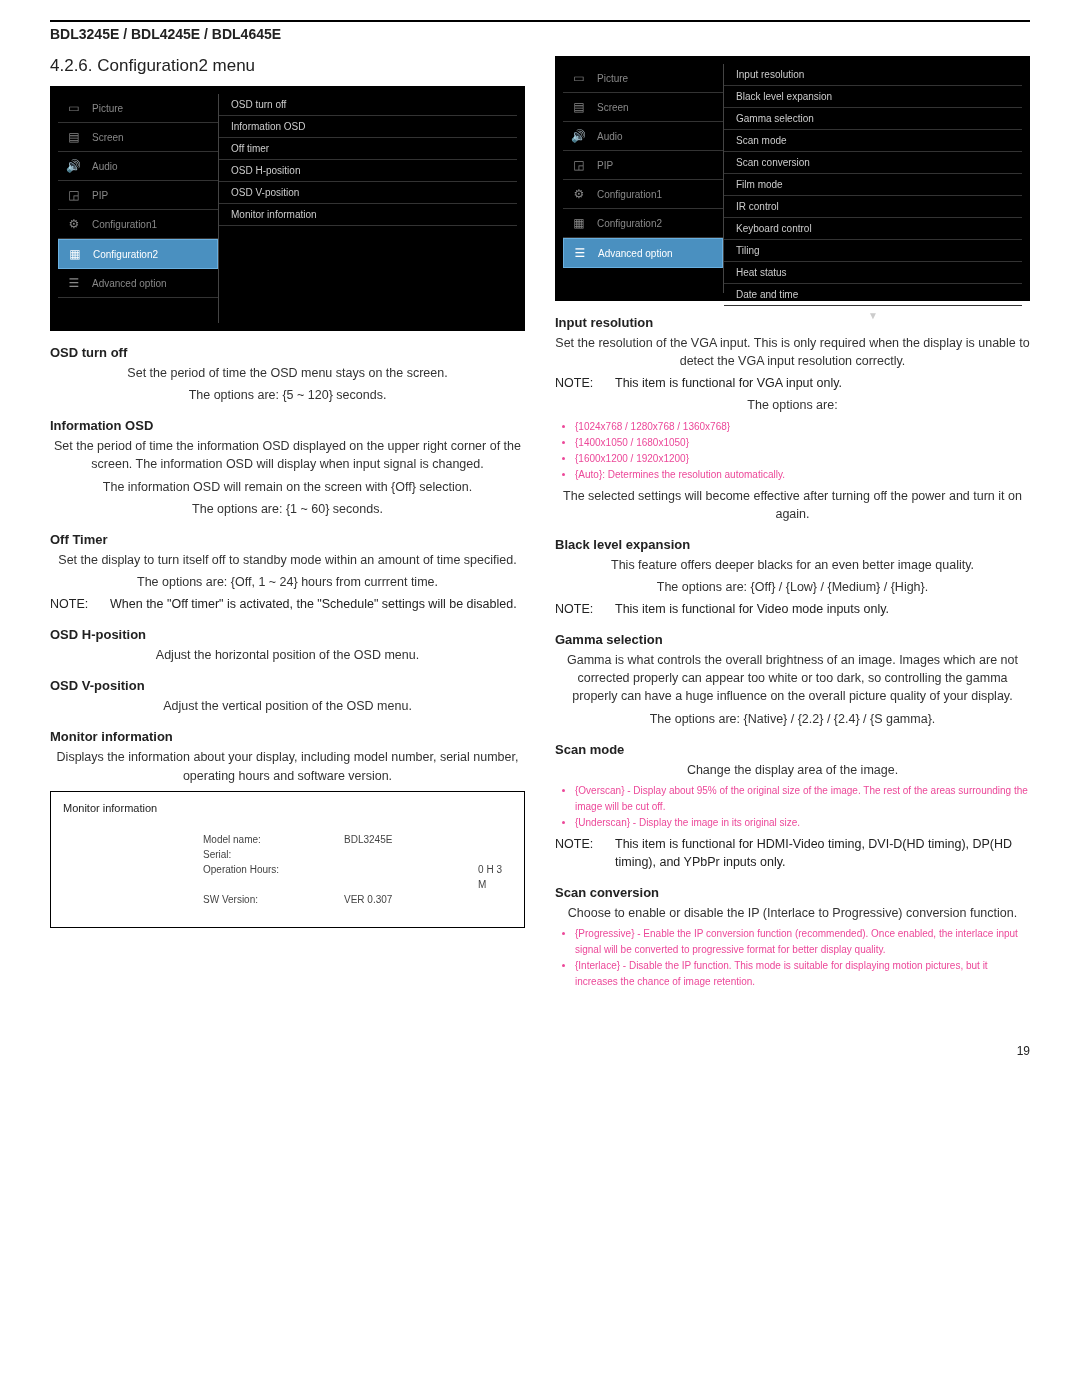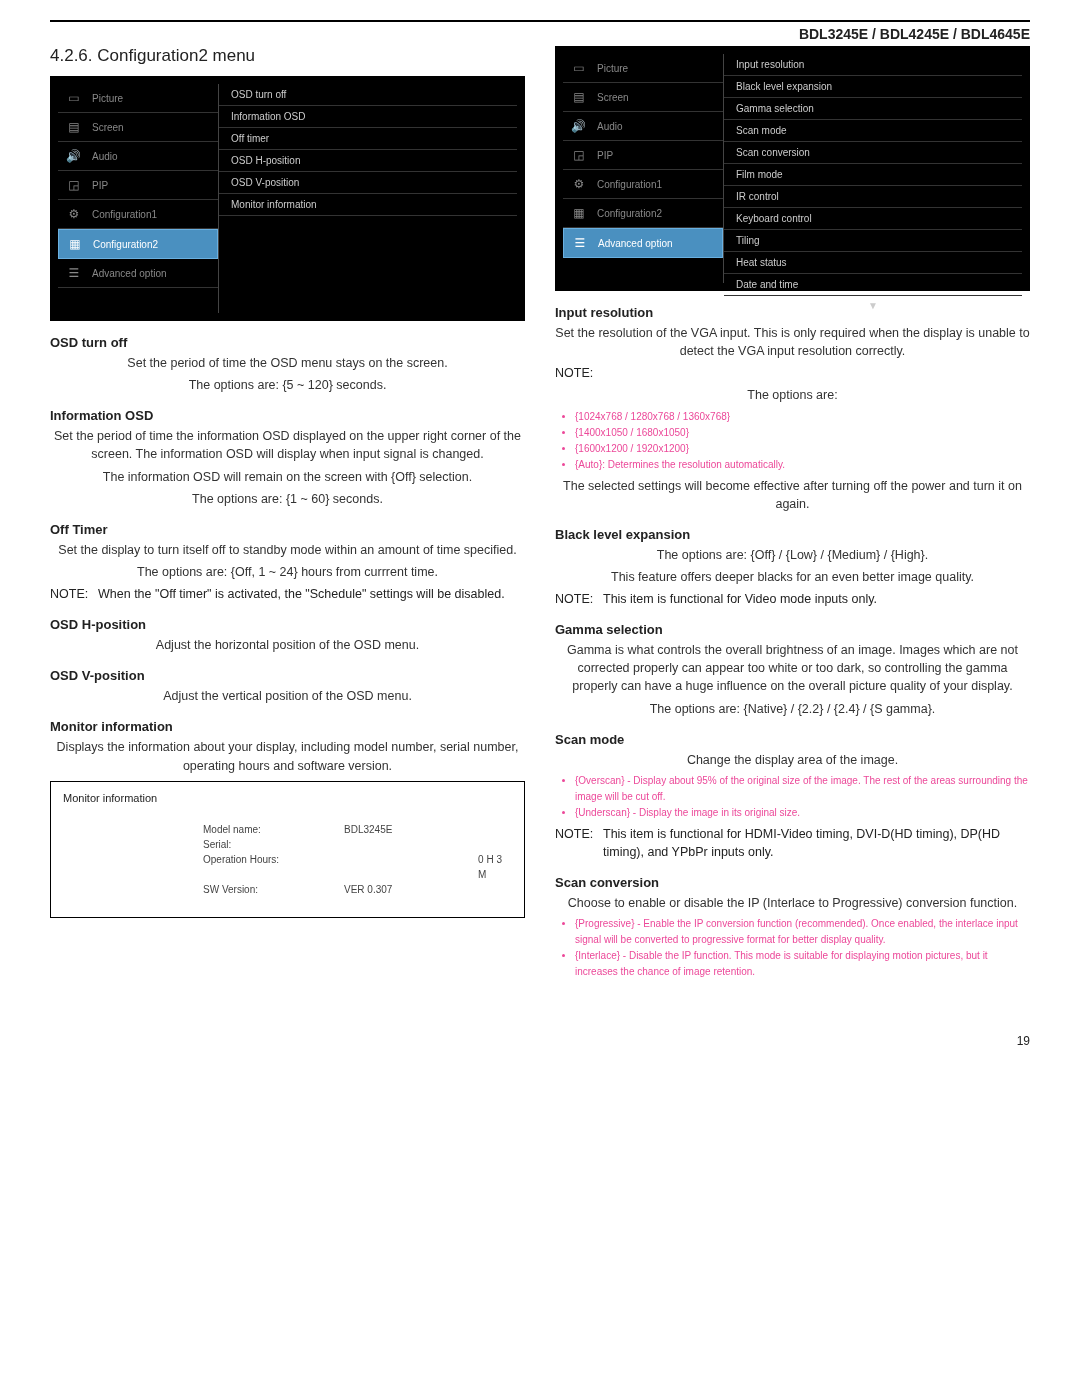--- a/index.html
+++ b/index.html
@@ -6,21 +6,21 @@
   body {
     font-family: Arial, Helvetica, sans-serif;
     font-size: 12px;
     color: #222;
     width: 1080px;
     margin: 0 auto;
     padding: 20px 50px 40px;
     background: #fff;
   }
   .top-rule { border-top: 2px solid #000; margin-bottom: 4px; }
-  .header-models { text-align: right; font-weight: bold; font-size: 14px; margin-bottom: 4px; }
+  .header-models { text-align: left; font-weight: bold; font-size: 14px; margin-bottom: 14px; }
   .two-col { display: flex; gap: 30px; }
   .col { flex: 1; }
   h2.section-title { font-size: 17px; font-weight: normal; margin-bottom: 10px; }
   .osd-panel {
     background: #000;
     padding: 8px;
     display: flex;
     gap: 0;
     height: 245px;
     margin-bottom: 14px;
@@ -62,21 +62,21 @@
   }
   .osd-arrow-down {
     text-align: center;
     color: #ccc;
     font-size: 10px;
     padding-top: 4px;
   }
   .desc-block { margin-bottom: 14px; }
   .desc-title { font-weight: bold; font-size: 13px; margin-bottom: 4px; }
   .desc-text { font-size: 12.5px; line-height: 1.45; margin-bottom: 4px; color: #333; text-align: center; }
-  .note-row { display: flex; font-size: 12.5px; line-height: 1.45; margin-bottom: 4px; }
+  .note-row { display: flex; gap: 12px; font-size: 12.5px; line-height: 1.45; margin-bottom: 4px; }
   .note-label { min-width: 48px; }
   .note-body { flex: 1; }
   ul.opts { list-style: disc; padding-left: 20px; margin-bottom: 4px; }
   ul.opts li { font-size: 10px; line-height: 1.6; color: #ec4899; }
   .mon-info-box {
     border: 1px solid #000;
     background: #fff;
     padding: 10px 12px 20px;
     margin-top: 6px;
   }
@@ -251,35 +251,36 @@
           <div class="osd-right-item">Date and time</div>
           <div class="osd-arrow-down">▼</div>
         </div>
     </div>
 
     <div class="desc-block">
       <div class="desc-title">Input resolution</div>
       <div class="desc-text">Set the resolution of the VGA input. This is only required when the display is unable to detect the VGA input resolution correctly.</div>
       <div class="note-row">
         <div class="note-label">NOTE:</div>
+        <div class="note-body">This item is functional for VGA input only.</div>
       </div>
       <div class="desc-text">The options are:</div>
       <ul class="opts" id="opts-input-res">
           <li>{1024x768 / 1280x768 / 1360x768}</li>
           <li>{1400x1050 / 1680x1050}</li>
           <li>{1600x1200 / 1920x1200}</li>
           <li>{Auto}: Determines the resolution automatically.</li>
         </ul>
       <div class="desc-text">The selected settings will become effective after turning off the power and turn it on again.</div>
     </div>
 
     <div class="desc-block">
       <div class="desc-title">Black level expansion</div>
+      <div class="desc-text">This feature offers deeper blacks for an even better image quality.</div>
       <div class="desc-text">The options are: {Off} / {Low} / {Medium} / {High}.</div>
-      <div class="desc-text">This feature offers deeper blacks for an even better image quality.</div>
       <div class="note-row">
         <div class="note-label">NOTE:</div>
         <div class="note-body">This item is functional for Video mode inputs only.</div>
       </div>
     </div>
 
     <div class="desc-block">
       <div class="desc-title">Gamma selection</div>
       <div class="desc-text">Gamma is what controls the overall brightness of an image. Images which are not corrected  properly can appear too white or too dark, so controlling the gamma properly can have a huge influence on the overall picture quality of your display.</div>
       <div class="desc-text">The options are: {Native} / {2.2} / {2.4} / {S gamma}.</div>

